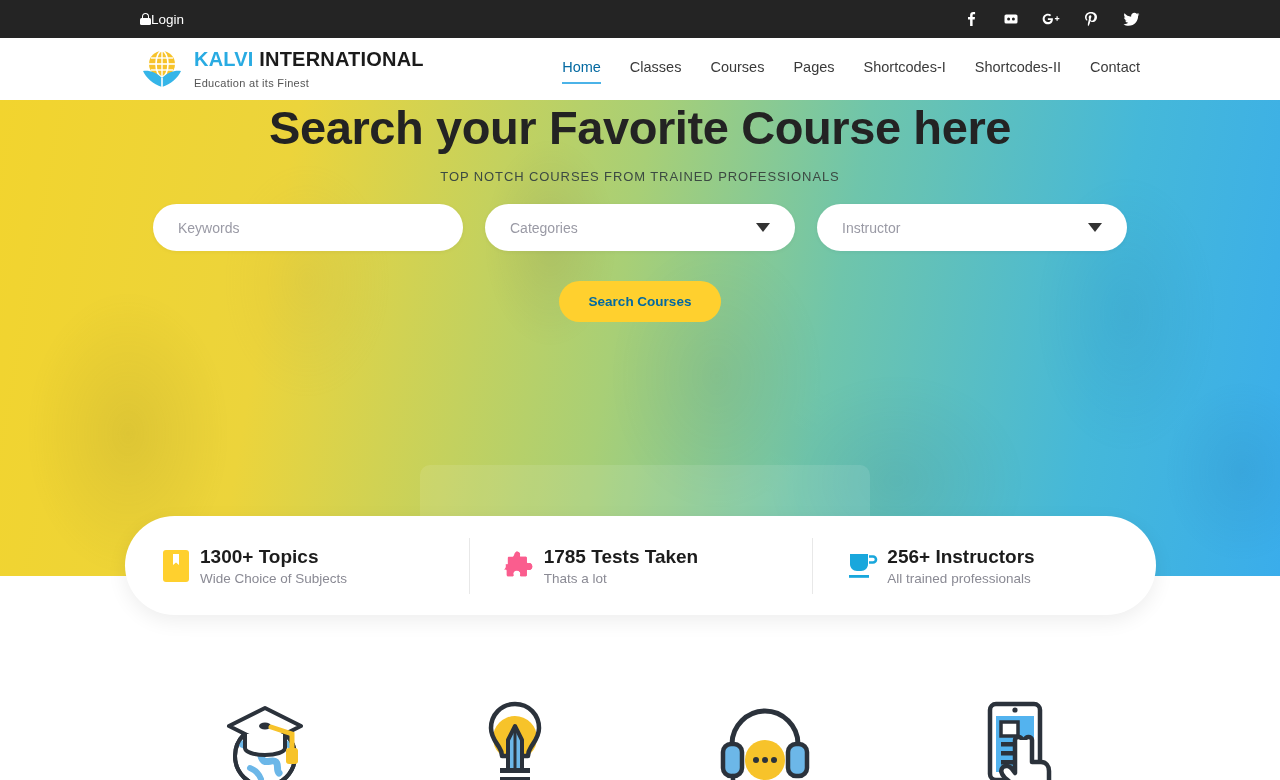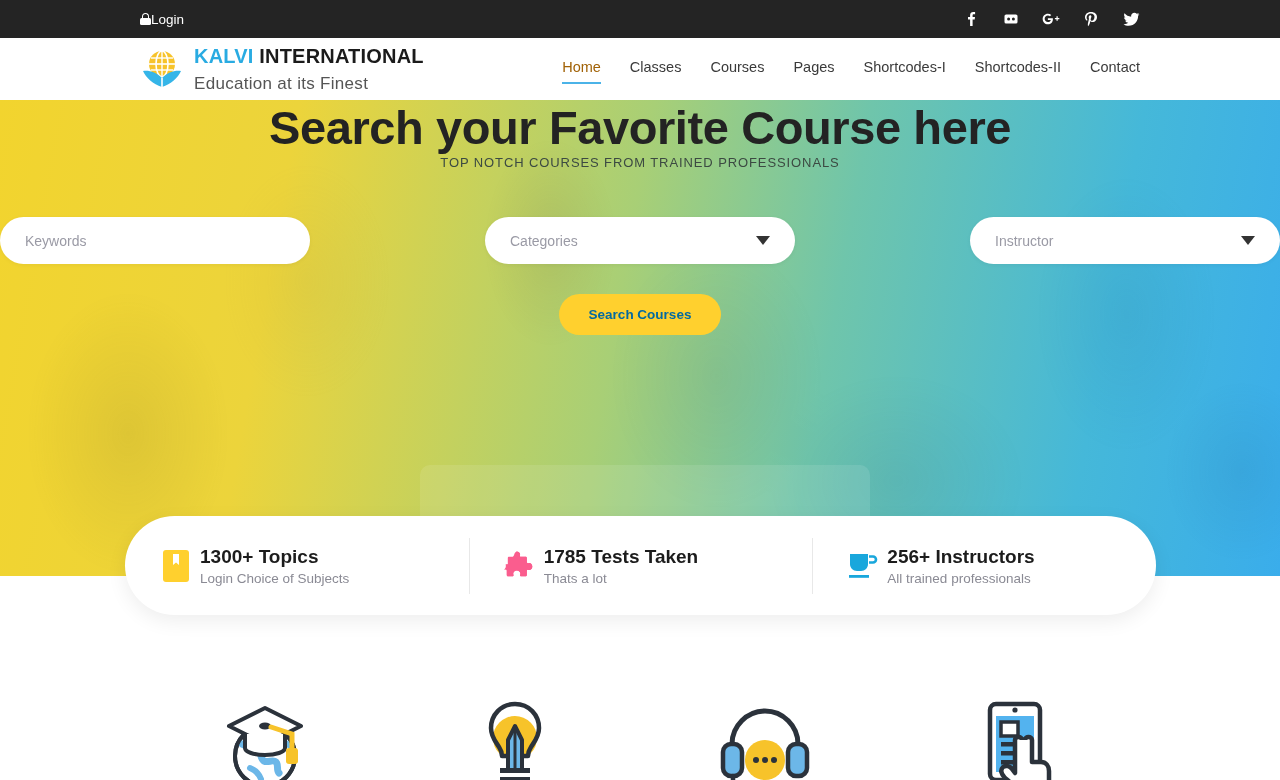--- a/index.html
+++ b/index.html
@@ -78,35 +78,35 @@
   .logo-text { line-height: 1; }
   .logo-title {
     font-size: 20px;
     font-weight: bold;
     letter-spacing: 0.2px;
     color: #1b1b1b;
     white-space: nowrap;
   }
   .logo-title .kalvi { color: #29ABE2; }
   .logo-sub {
-    font-size: 17px;
+    font-size: 11px;
     color: #555555;
     margin-top: 9px;
     letter-spacing: 0.3px;
   }
   .nav { display: flex; align-items: center; gap: 29px; }
   .nav-item {
     font-size: 14.5px;
     color: #3a3a3a;
     position: relative;
     padding: 5px 0 9px;
     white-space: nowrap;
     cursor: pointer;
   }
-  .nav-item.active { color: #a16207; }
+  .nav-item.active { color: #0369a1; }
   .nav-item.active::after {
     content: "";
     position: absolute;
     left: 0; right: 0; bottom: 0;
     height: 2px;
     background: #4BB3E8;
   }
 
   
   .hero {
@@ -143,27 +143,28 @@
   .hero-title {
     font-size: 47px;
     font-weight: bold;
     color: #232323;
     letter-spacing: -0.4px;
   }
   .hero-sub {
     font-size: 13px;
     color: #3c4a42;
     letter-spacing: 0.9px;
+    margin-top: 14px;
   }
 
   .search-row {
     display: flex;
-    justify-content: space-between;
+    justify-content: center;
     gap: 22px;
-    margin-top: 47px;
+    margin-top: 20px;
   }
   .field {
     background: #ffffff;
     border-radius: 30px;
     height: 47px;
     display: flex;
     align-items: center;
     padding: 0 25px;
     box-shadow: 0 1px 4px rgba(0,0,0,0.05);
     position: relative;
@@ -356,21 +357,21 @@
 <div class="stats-card">
   <div class="stat">
     <span class="stat-icon">
       <svg width="26" height="32" viewBox="0 0 26 32">
           <rect x="0" y="0" width="26" height="32" rx="3" fill="#FFD02E"></rect>
           <path d="M10 4h6v11l-3-2.6L10 15z" fill="#ffffff"></path>
         </svg>
     </span>
     <span>
       <span class="stat-num" style="display:block">1300+ Topics</span>
-      <span class="stat-label" style="display:block">Login Choice of Subjects</span>
+      <span class="stat-label" style="display:block">Wide Choice of Subjects</span>
     </span>
   </div>
   <div class="stat">
     <span class="stat-icon">
       <svg width="32" height="31" viewBox="0 0 32 31">
           <path fill="#FA5D8E" d="M12.5 1.5c2.2 0 3.6 1.4 3.6 3 0 .6-.2 1-.2 1.4 0 .5.4.9 1.1.9h4.4c.9 0 1.4.5 1.4 1.4v3.9c0 .7.4 1.1.9 1.1.5 0 .9-.3 1.5-.3 1.7 0 3.1 1.5 3.1 3.6s-1.4 3.6-3.1 3.6c-.6 0-1-.3-1.5-.3-.5 0-.9.4-.9 1.1v4c0 .9-.5 1.4-1.4 1.4h-4.2c-.7 0-1.1-.4-1.1-1 0-.5.3-1 .3-1.6 0-1.7-1.5-3.1-3.6-3.1s-3.6 1.4-3.6 3.1c0 .6.3 1.1.3 1.6 0 .6-.4 1-1.1 1H4.2c-.9 0-1.4-.5-1.4-1.4v-4.3c0-.7-.4-1.1-1-1.1-.5 0-1 .3-1.6.3"></path>
           <path fill="#FA5D8E" d="M12.5 1.5c2.2 0 3.6 1.4 3.6 3 0 .6-.2 1-.2 1.4 0 .5.4.9 1.1.9h4.4c.9 0 1.4.5 1.4 1.4v3.9c0 .7.4 1.1.9 1.1.5 0 .9-.3 1.5-.3 1.7 0 3.1 1.5 3.1 3.6s-1.4 3.6-3.1 3.6c-.6 0-1-.3-1.5-.3-.5 0-.9.4-.9 1.1v4c0 .9-.5 1.4-1.4 1.4h-4.2c-.7 0-1.1-.4-1.1-1 0-.5.3-1 .3-1.6 0-1.7-1.5-3.1-3.6-3.1s-3.6 1.4-3.6 3.1c0 .6.3 1.1.3 1.6 0 .6-.4 1-1.1 1H4.2c-.9 0-1.4-.5-1.4-1.4v-4.3c0-.7-.4-1.1-1-1.1v-5.6c.6 0 1 .3 1.6.3.6 0 .4-.4.4-1.1V8.2c0-.9.5-1.4 1.4-1.4h4.3c.7 0 1.1-.4 1.1-.9 0-.4-.2-.8-.2-1.4 0-1.6 1.4-3 3.1-3z"></path>
         </svg>
     </span>
     <span>

